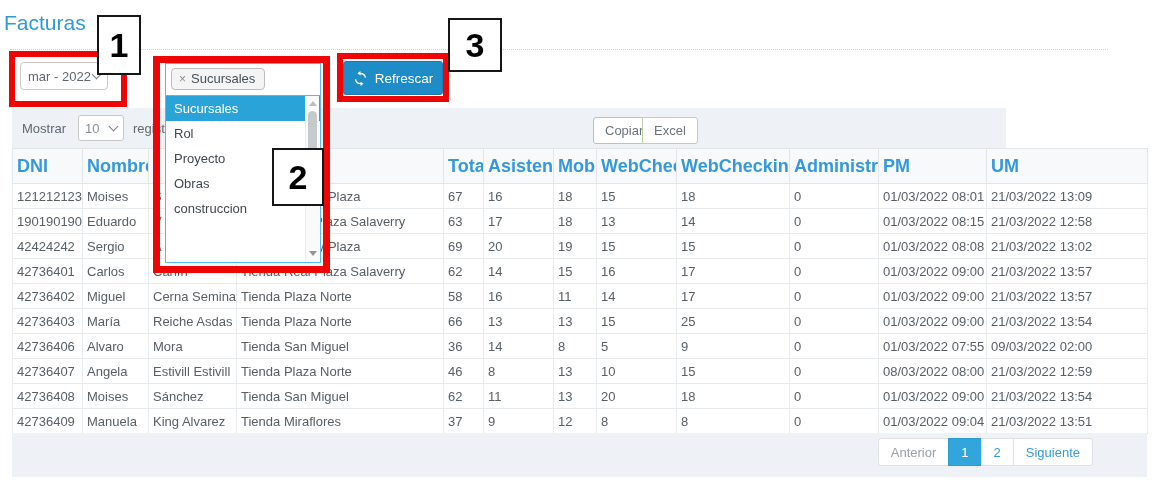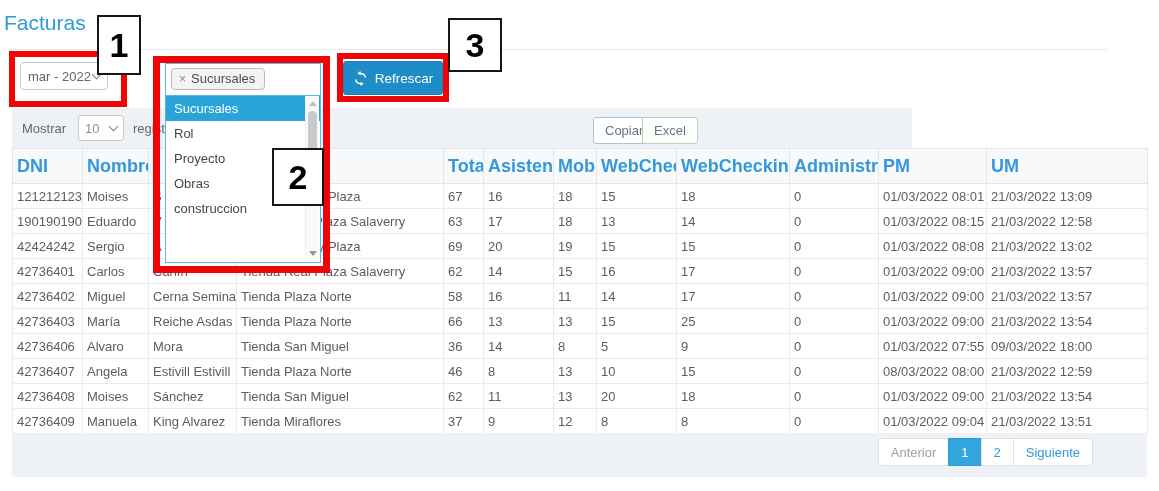--- a/index.html
+++ b/index.html
@@ -17,21 +17,21 @@
                   align-items:center; justify-content:space-between; padding:0 7px; cursor:default; }
   .chev { width:7px; height:7px; border-right:1.6px solid #7a8288; border-bottom:1.6px solid #7a8288;
           transform:rotate(45deg); margin-top:-3px; }
 
   
   .refresh-btn { position:absolute; left:343px; top:61px; width:100px; height:34px; background:#1e8cc6;
                  border:1px solid #1a7eb4; border-radius:3px; color:#fff; display:flex; align-items:center;
                  justify-content:center; gap:7px; font-size:13.5px; cursor:pointer; }
 
   
-  .toolbar { position:absolute; left:12px; top:108px; width:900px; height:40px; background:#eef2f7;padding-left:32px; }
+  .toolbar { position:absolute; left:12px; top:108px; width:994px; height:40px; background:#eef2f7;padding-left:32px; }
   .show-label { position:absolute; left:10px; top:13px; color:#5f6770; }
   .size-select { position:absolute; left:66px; top:7px; width:46px; height:26px; background:#fff;
                  border:1px solid #c9c9c9; border-radius:3px; color:#8a9097; display:flex; align-items:center;
                  justify-content:space-between; padding:0 6px; }
   .records-label { position:absolute; left:121px; top:13px; color:#5f6770; }
   .dt-btn { position:absolute; top:9px; height:27px; background:#fff; color:#6b737b; display:flex;
             align-items:center; justify-content:center; padding:0 11px; cursor:pointer; }
   .copy-btn { left:581px; border:1px solid #a3c6e2; border-radius:3px 0 0 3px; }
   .excel-btn { left:630px; border:1px solid #b7d4aa; border-left-color:#b7d4aa; border-radius:0 3px 3px 0; }
 
@@ -231,21 +231,21 @@
             <td>Alvaro</td>
             <td>Mora</td>
             <td>Tienda San Miguel</td>
             <td>36</td>
             <td>14</td>
             <td>8</td>
             <td>5</td>
             <td>9</td>
             <td>0</td>
             <td>01/03/2022 07:55</td>
-            <td>09/03/2022 18:00</td>
+            <td>09/03/2022 02:00</td>
           </tr>
           <tr>
             <td>42736407</td>
             <td>Angela</td>
             <td>Estivill Estivill</td>
             <td>Tienda Plaza Norte</td>
             <td>46</td>
             <td>8</td>
             <td>13</td>
             <td>10</td>

